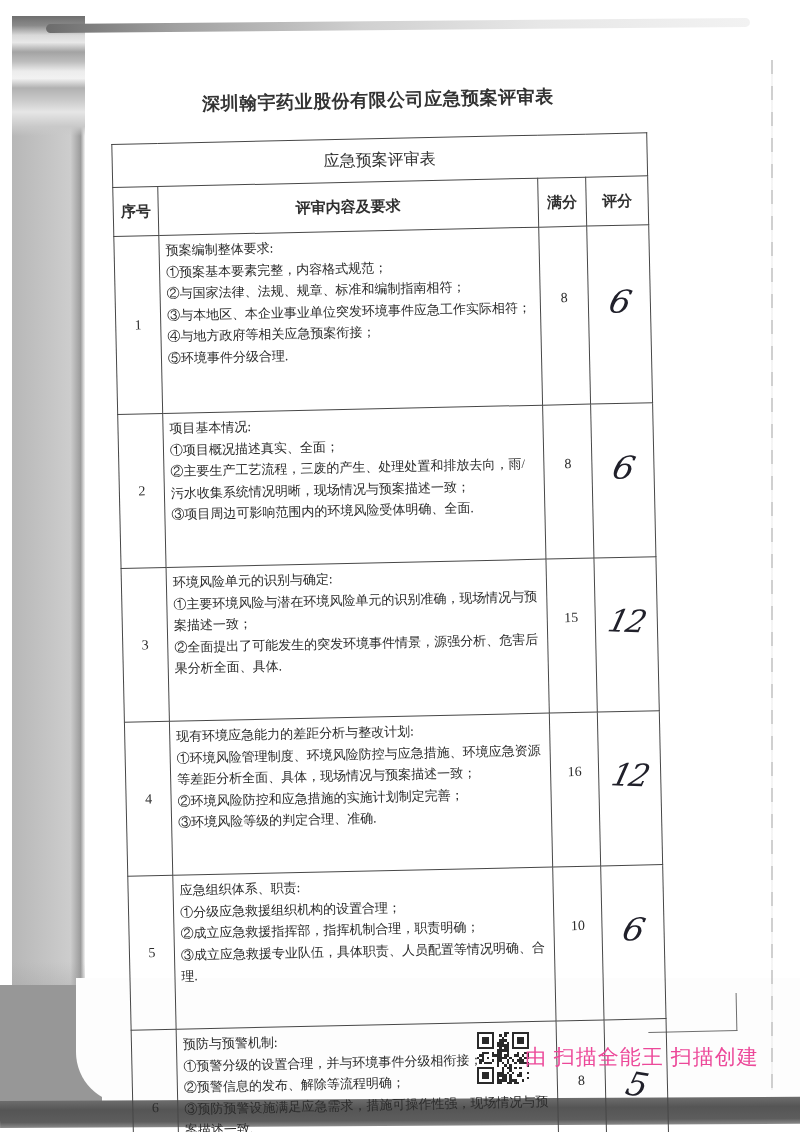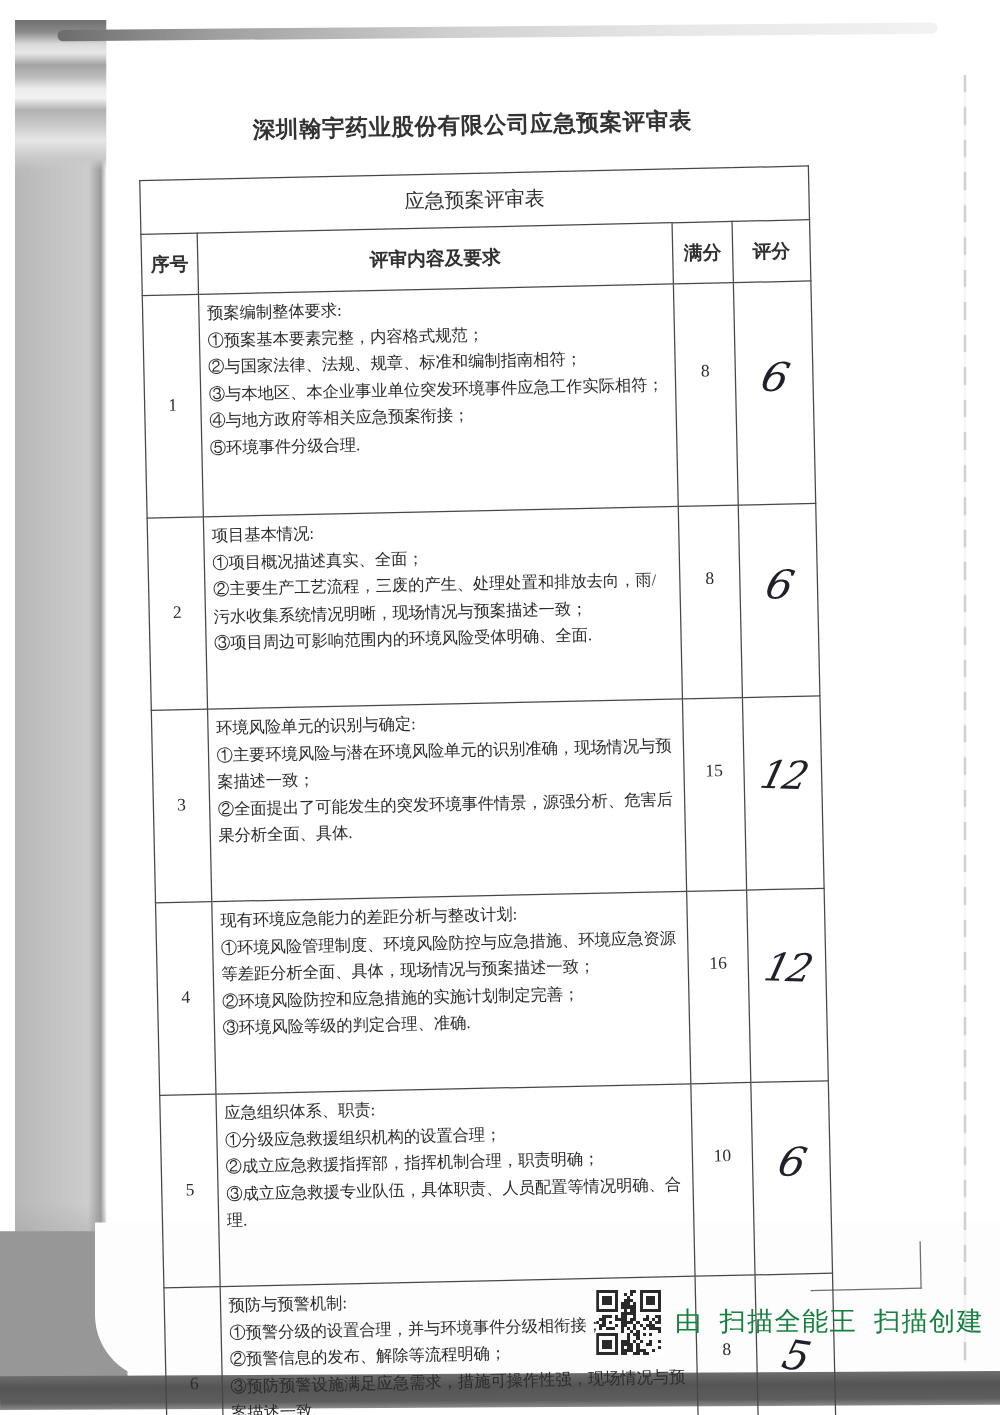--- a/index.html
+++ b/index.html
@@ -97,23 +97,23 @@
     transform:rotate(7deg) skewX(-8deg);
     letter-spacing:-2px;line-height:1;
   }
   tr.row-3 .hand,tr.row-4 .hand{transform:rotate(3deg) skewX(-12deg);font-size:31px;}
   tr.row-6 .hand{transform:rotate(10deg) skewX(-6deg);}
 
   
   .footer-mark{position:absolute;left:477px;top:1030px;width:300px;height:60px;}
   .qr{position:absolute;left:0;top:2px;width:52px;height:52px;}
   .wm-text{
-    position:absolute;left:63px;top:13px;width:240px;
-    font-family:Liberation Mono, monospace;
-    font-size:21px;color:#15803d;letter-spacing:1px;white-space:nowrap;
+    position:absolute;left:48px;top:13px;width:240px;
+    font-family:Liberation Sans, sans-serif;
+    font-size:21px;color:#ec4899;letter-spacing:1px;white-space:nowrap;
   }
 </style>
 </head>
 <body>
 
 <div class="canvas">
 
   <div class="scan-left-edge">
     <div class="streaks"></div>
     <div class="bottom-shade"></div>

